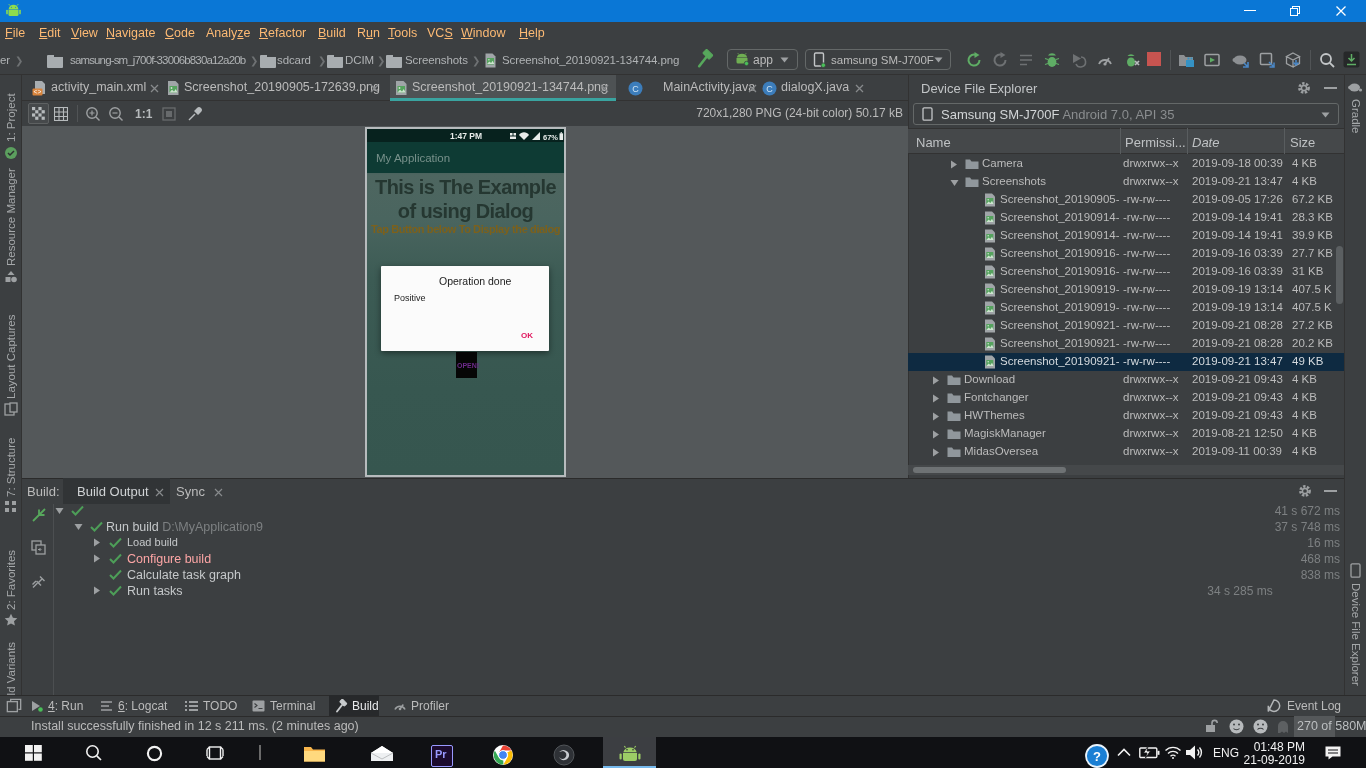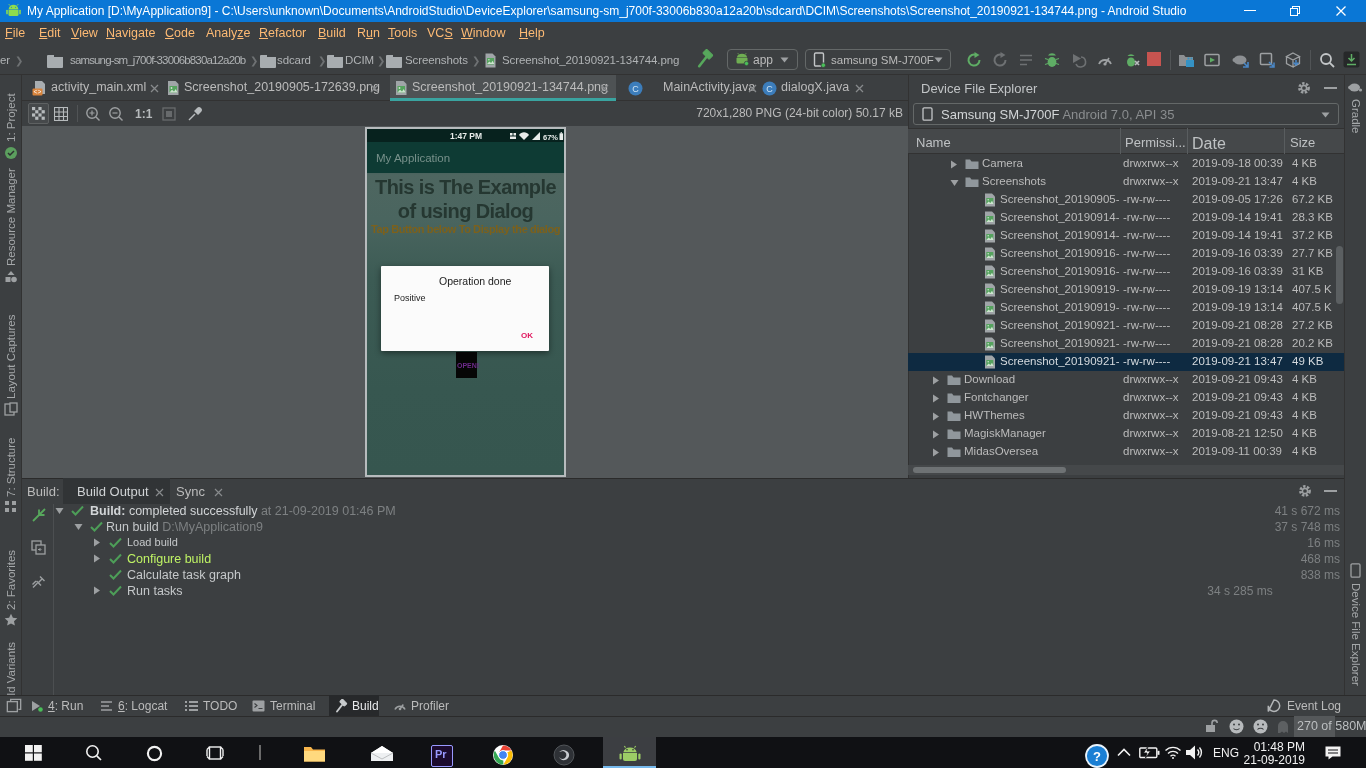--- a/index.html
+++ b/index.html
@@ -26,21 +26,20 @@
       <path d="M3.5 6.5 h10 v5 a1.5 1.5 0 0 1 -1.5 1.5 h-7 a1.5 1.5 0 0 1 -1.5 -1.5 z"></path>
       <path d="M3.7 6 a4.8 4.3 0 0 1 9.6 0 z"></path>
       <rect x="1.2" y="6.8" width="1.6" height="4.6" rx="0.8"></rect>
       <rect x="14.2" y="6.8" width="1.6" height="4.6" rx="0.8"></rect>
     </g>
     <line x1="5" y1="2.6" x2="3.8" y2="1.2" stroke="#8ddc4e" stroke-width="0.9"></line>
     <line x1="12" y1="2.6" x2="13.2" y2="1.2" stroke="#8ddc4e" stroke-width="0.9"></line>
     <circle cx="6.4" cy="4.3" r="0.55" fill="#0a77d6"></circle>
     <circle cx="10.6" cy="4.3" r="0.55" fill="#0a77d6"></circle>
   </svg>
-  <div class="abs txt" style="left:27px;top:4px;font-size:12px;color:#fff;">My Application [D:\MyApplication9] - C:\Users\unknown\Documents\AndroidStudio\DeviceExplorer\samsung-sm_j700f-33006b830a12a20b\sdcard\DCIM\Screenshots\Screenshot_20190921-134744.png - Android Studio</div>
 
   <div class="abs" style="left:1244px;top:10px;width:12px;height:1.4px;background:#fff;"></div>
   <div class="abs" style="left:1292px;top:6px;width:8px;height:8px;border:1.2px solid #fff;"></div>
   <div class="abs" style="left:1290px;top:8px;width:8px;height:8px;border:1.2px solid #fff;background:#0a77d6;"></div>
   <svg class="abs" style="left:1336px;top:6px;" width="10" height="10" viewBox="0 0 10 10">
       <path d="M0.5 0.5 L9.5 9.5 M9.5 0.5 L0.5 9.5" stroke="#fff" stroke-width="1.3"></path>
     </svg>
 
   <div class="abs" style="left:0;top:22px;width:1366px;height:23px;background:#3c3f41;"></div>
   <div class="abs" style="left:0;top:26px;width:1366px;height:18px;font-size:12.5px;color:#fdba74;">
@@ -392,21 +391,21 @@
     <svg class="abs" style="left:413px;top:37px;" width="9" height="6" viewBox="0 0 9 6">
         <path d="M0.5 0.5 h8 l-4 5 z" fill="#9da0a2"></path>
       </svg>
 
     <div class="abs" style="left:0;top:53px;width:436px;height:26px;background:#45484a;border-top:1px solid #323232;border-bottom:1px solid #323232;"></div>
     <div class="abs" style="left:212px;top:53px;width:1px;height:26px;background:#595d5f;"></div>
     <div class="abs" style="left:279px;top:53px;width:1px;height:26px;background:#595d5f;"></div>
     <div class="abs" style="left:376px;top:53px;width:1px;height:26px;background:#595d5f;"></div>
     <div class="abs txt" style="left:8px;top:60px;font-size:13px;color:#bfc2c4;">Name</div>
     <div class="abs txt" style="left:217px;top:60px;font-size:13px;color:#bfc2c4;">Permissi...</div>
-    <div class="abs txt" style="left:284px;top:60px;font-size:16px;color:#bfc2c4;">Date</div>
+    <div class="abs txt" style="left:284px;top:60px;font-size:13px;color:#bfc2c4;font-style:italic;">Date</div>
     <div class="abs txt" style="left:382px;top:60px;font-size:13px;color:#bfc2c4;">Size</div>
 
     <div class="abs" style="left:0;top:80px;width:436px;height:18px;font-size:11.5px;color:#bbbbbb;">
         <svg class="abs" style="left:42px;top:5px;" width="8" height="9" viewBox="0 0 8 9">
           <path d="M1 0.5 L7 4.5 L1 8.5 z" fill="#9da0a2"></path>
         </svg>
         <svg class="abs" style="left:57px;top:3px;" width="14" height="12" viewBox="0 0 14 12">
           <path d="M0.5 1.5 h4.5 l1.5 2 h7 v7.5 h-13 z" fill="#90979c"></path>
         </svg>
         <div class="abs txt" style="left:74px;top:2px;width:138px;overflow:hidden;">Camera</div>
@@ -453,21 +452,21 @@
     <div class="abs" style="left:0;top:152px;width:436px;height:18px;font-size:11.5px;color:#bbbbbb;">
         <svg class="abs" style="left:76px;top:2px;" width="12" height="14" viewBox="0 0 12 14">
           <path d="M1 0.5 h7 l3 3 v10 h-10 z" fill="#a0a5a8"></path>
           <rect x="2.3" y="5" width="7" height="6" fill="#55a35e"></rect>
           <circle cx="4.2" cy="6.8" r="0.8" fill="#cde4cf"></circle>
           <path d="M2.3 11 l2.3-2.6 l1.8 1.6 l1.6-2.2 l1.6 3.2 z" fill="#cde4cf"></path>
         </svg>
         <div class="abs txt" style="left:92px;top:2px;width:119px;overflow:hidden;">Screenshot_20190914-1</div>
         <div class="abs txt" style="left:215px;top:2px;">-rw-rw----</div>
         <div class="abs txt" style="left:284px;top:2px;">2019-09-14 19:41</div>
-        <div class="abs txt" style="left:384px;top:2px;">37.2 KB</div>
+        <div class="abs txt" style="left:384px;top:2px;">39.9 KB</div>
       </div>
     <div class="abs" style="left:0;top:170px;width:436px;height:18px;font-size:11.5px;color:#bbbbbb;">
         <svg class="abs" style="left:76px;top:2px;" width="12" height="14" viewBox="0 0 12 14">
           <path d="M1 0.5 h7 l3 3 v10 h-10 z" fill="#a0a5a8"></path>
           <rect x="2.3" y="5" width="7" height="6" fill="#55a35e"></rect>
           <circle cx="4.2" cy="6.8" r="0.8" fill="#cde4cf"></circle>
           <path d="M2.3 11 l2.3-2.6 l1.8 1.6 l1.6-2.2 l1.6 3.2 z" fill="#cde4cf"></path>
         </svg>
         <div class="abs txt" style="left:92px;top:2px;width:119px;overflow:hidden;">Screenshot_20190916-0</div>
         <div class="abs txt" style="left:215px;top:2px;">-rw-rw----</div>
@@ -648,42 +647,41 @@
         </g>
       </svg>
     <div class="abs" style="left:31px;top:26px;width:1px;height:191px;background:#4c4f51;"></div>
 
     <svg class="abs" style="left:33px;top:29px;" width="9" height="8" viewBox="0 0 9 8">
         <path d="M0.5 1 L8.5 1 L4.5 7 z" fill="#9da0a2"></path>
       </svg>
     <svg class="abs" style="left:49px;top:27px;" width="13" height="11" viewBox="0 0 13 11">
         <path d="M1 6 l3.5 3.5 L12 1.5" fill="none" stroke="#4d9e58" stroke-width="2"></path>
       </svg>
-    <div class="abs txt" style="left:68px;top:26px;font-size:12.5px;color:#d2d5d7;"><b>Build:</b> completed successfully <span style="color:#7d8082">at 21-09-2019 01:46 PM</span></div>
     <svg class="abs" style="left:52px;top:45px;" width="9" height="8" viewBox="0 0 9 8">
         <path d="M0.5 1 L8.5 1 L4.5 7 z" fill="#9da0a2"></path>
       </svg>
     <svg class="abs" style="left:68px;top:43px;" width="13" height="11" viewBox="0 0 13 11">
         <path d="M1 6 l3.5 3.5 L12 1.5" fill="none" stroke="#4d9e58" stroke-width="2"></path>
       </svg>
     <div class="abs txt" style="left:84px;top:42px;font-size:12.5px;color:#c5c8ca;">Run build <span style="color:#7d8082">D:\MyApplication9</span></div>
     <svg class="abs" style="left:71px;top:60px;" width="8" height="9" viewBox="0 0 8 9">
         <path d="M1 0.5 L7 4.5 L1 8.5 z" fill="#9da0a2"></path>
       </svg>
     <svg class="abs" style="left:87px;top:59px;" width="13" height="11" viewBox="0 0 13 11">
         <path d="M1 6 l3.5 3.5 L12 1.5" fill="none" stroke="#4d9e58" stroke-width="2"></path>
       </svg>
     <div class="abs txt" style="left:105px;top:58px;font-size:11px;color:#c5c8ca;">Load build</div>
     <svg class="abs" style="left:71px;top:76px;" width="8" height="9" viewBox="0 0 8 9">
         <path d="M1 0.5 L7 4.5 L1 8.5 z" fill="#9da0a2"></path>
       </svg>
     <svg class="abs" style="left:87px;top:75px;" width="13" height="11" viewBox="0 0 13 11">
         <path d="M1 6 l3.5 3.5 L12 1.5" fill="none" stroke="#4d9e58" stroke-width="2"></path>
       </svg>
-    <div class="abs txt" style="left:105px;top:74px;font-size:12.5px;color:#bef264;">Configure build</div>
+    <div class="abs txt" style="left:105px;top:74px;font-size:12.5px;color:#fca5a5;">Configure build</div>
     <svg class="abs" style="left:87px;top:91px;" width="13" height="11" viewBox="0 0 13 11">
         <path d="M1 6 l3.5 3.5 L12 1.5" fill="none" stroke="#4d9e58" stroke-width="2"></path>
       </svg>
     <div class="abs txt" style="left:105px;top:90px;font-size:12.5px;color:#c5c8ca;">Calculate task graph</div>
     <svg class="abs" style="left:71px;top:108px;" width="8" height="9" viewBox="0 0 8 9">
         <path d="M1 0.5 L7 4.5 L1 8.5 z" fill="#9da0a2"></path>
       </svg>
     <svg class="abs" style="left:87px;top:107px;" width="13" height="11" viewBox="0 0 13 11">
         <path d="M1 6 l3.5 3.5 L12 1.5" fill="none" stroke="#4d9e58" stroke-width="2"></path>
       </svg>
@@ -741,20 +739,21 @@
       </svg>
     <div class="abs txt" style="left:411px;top:4px;">Profiler</div>
     <svg class="abs" style="left:1267px;top:4px;" width="14" height="14" viewBox="0 0 14 14">
         <path d="M7 1 a5.7 5.7 0 1 1 -5.7 5.7 l 0 5.7 z" fill="none" stroke="#b2b5b7" stroke-width="1.5"></path>
       </svg>
     <div class="abs txt" style="left:1287px;top:4px;">Event Log</div>
   </div>
 
   <div class="abs" style="left:0;top:716px;width:1366px;height:21px;background:#3c3f41;border-top:1px solid #2b2b2b;"></div>
   <div id="statusbar" class="abs" style="left:0;top:716px;width:1366px;height:21px;">
+    <div class="abs txt" style="left:31px;top:3px;font-size:12.5px;color:#bbbbbb;">Install successfully finished in 12 s 211 ms. (2 minutes ago)</div>
     <svg class="abs" style="left:1204px;top:3px;" width="14" height="15" viewBox="0 0 14 15">
         <rect x="2" y="6" width="9" height="7" fill="#9da0a2"></rect>
         <path d="M8 6 V4 a2.6 2.6 0 0 1 5.2 0" fill="none" stroke="#9da0a2" stroke-width="1.6"></path>
       </svg>
     <svg class="abs" style="left:1229px;top:3px;" width="15" height="15" viewBox="0 0 15 15">
         <circle cx="7.5" cy="7.5" r="7" fill="#b7babc"></circle>
         <circle cx="5" cy="5.5" r="1" fill="#3c3f41"></circle>
         <circle cx="10" cy="5.5" r="1" fill="#3c3f41"></circle>
         <path d="M4.5 9.5 a3.5 2.5 0 0 0 6 0" fill="none" stroke="#3c3f41" stroke-width="1.1"></path>
       </svg>

